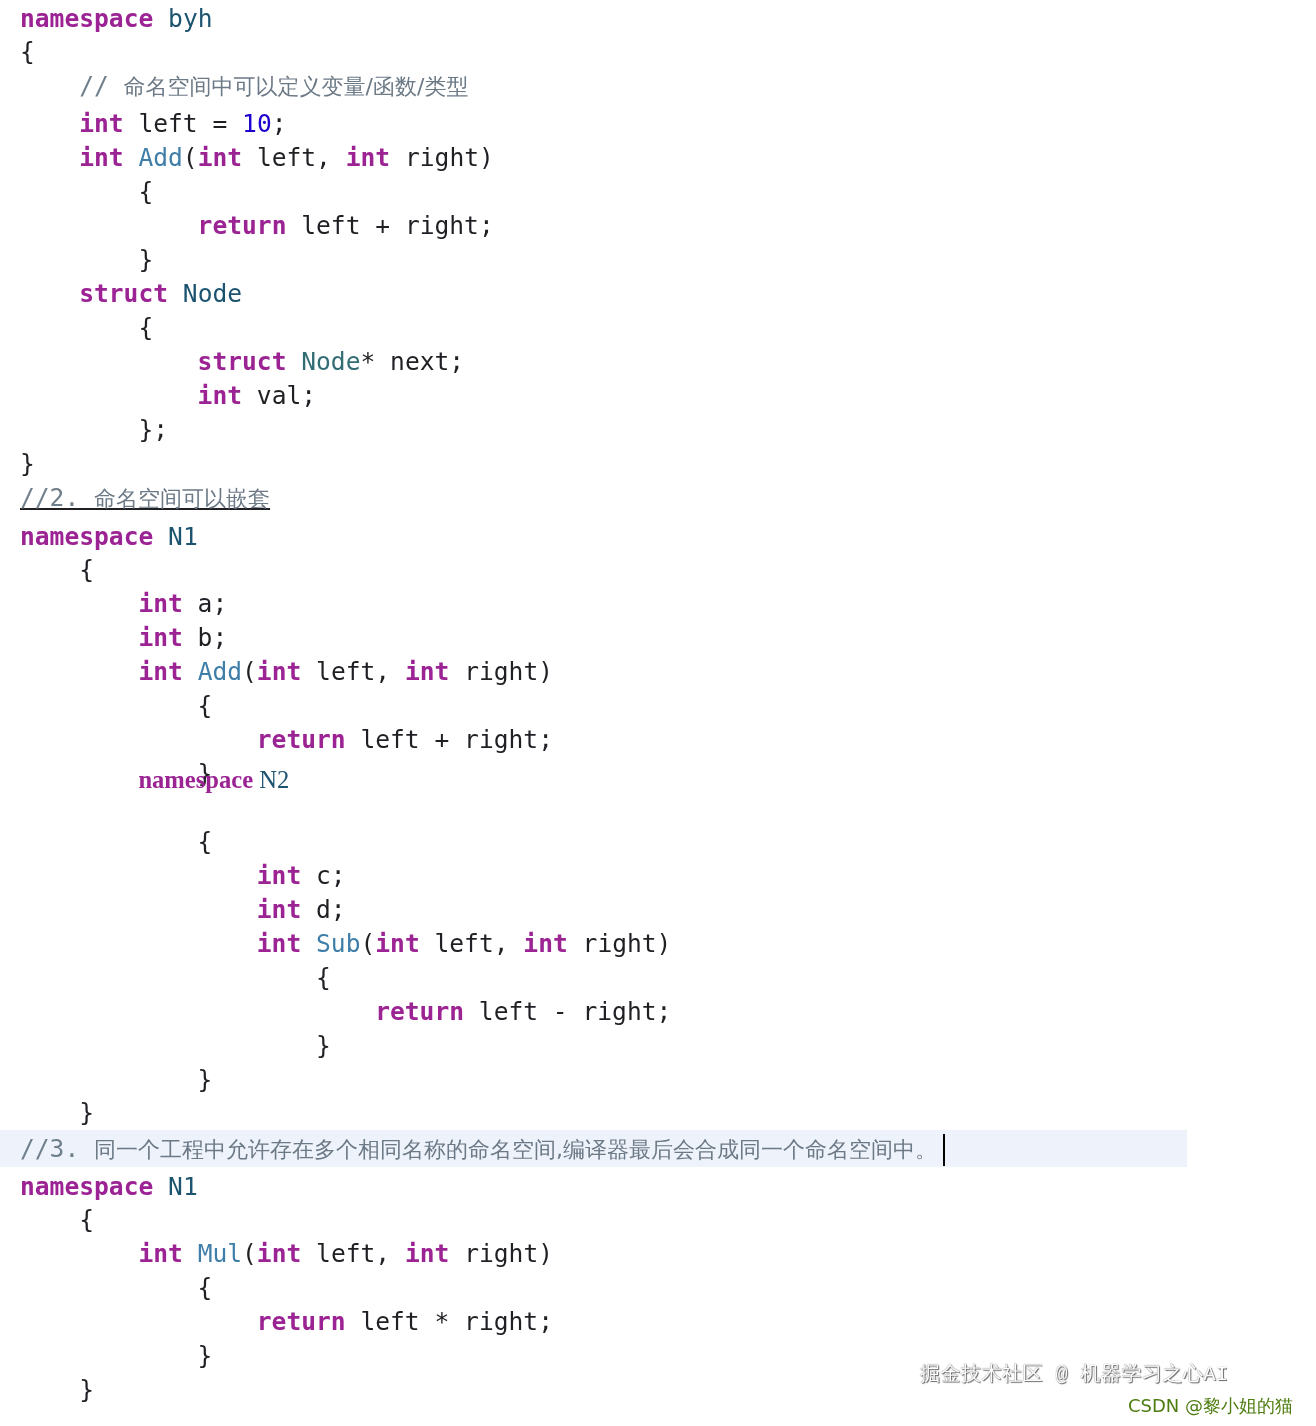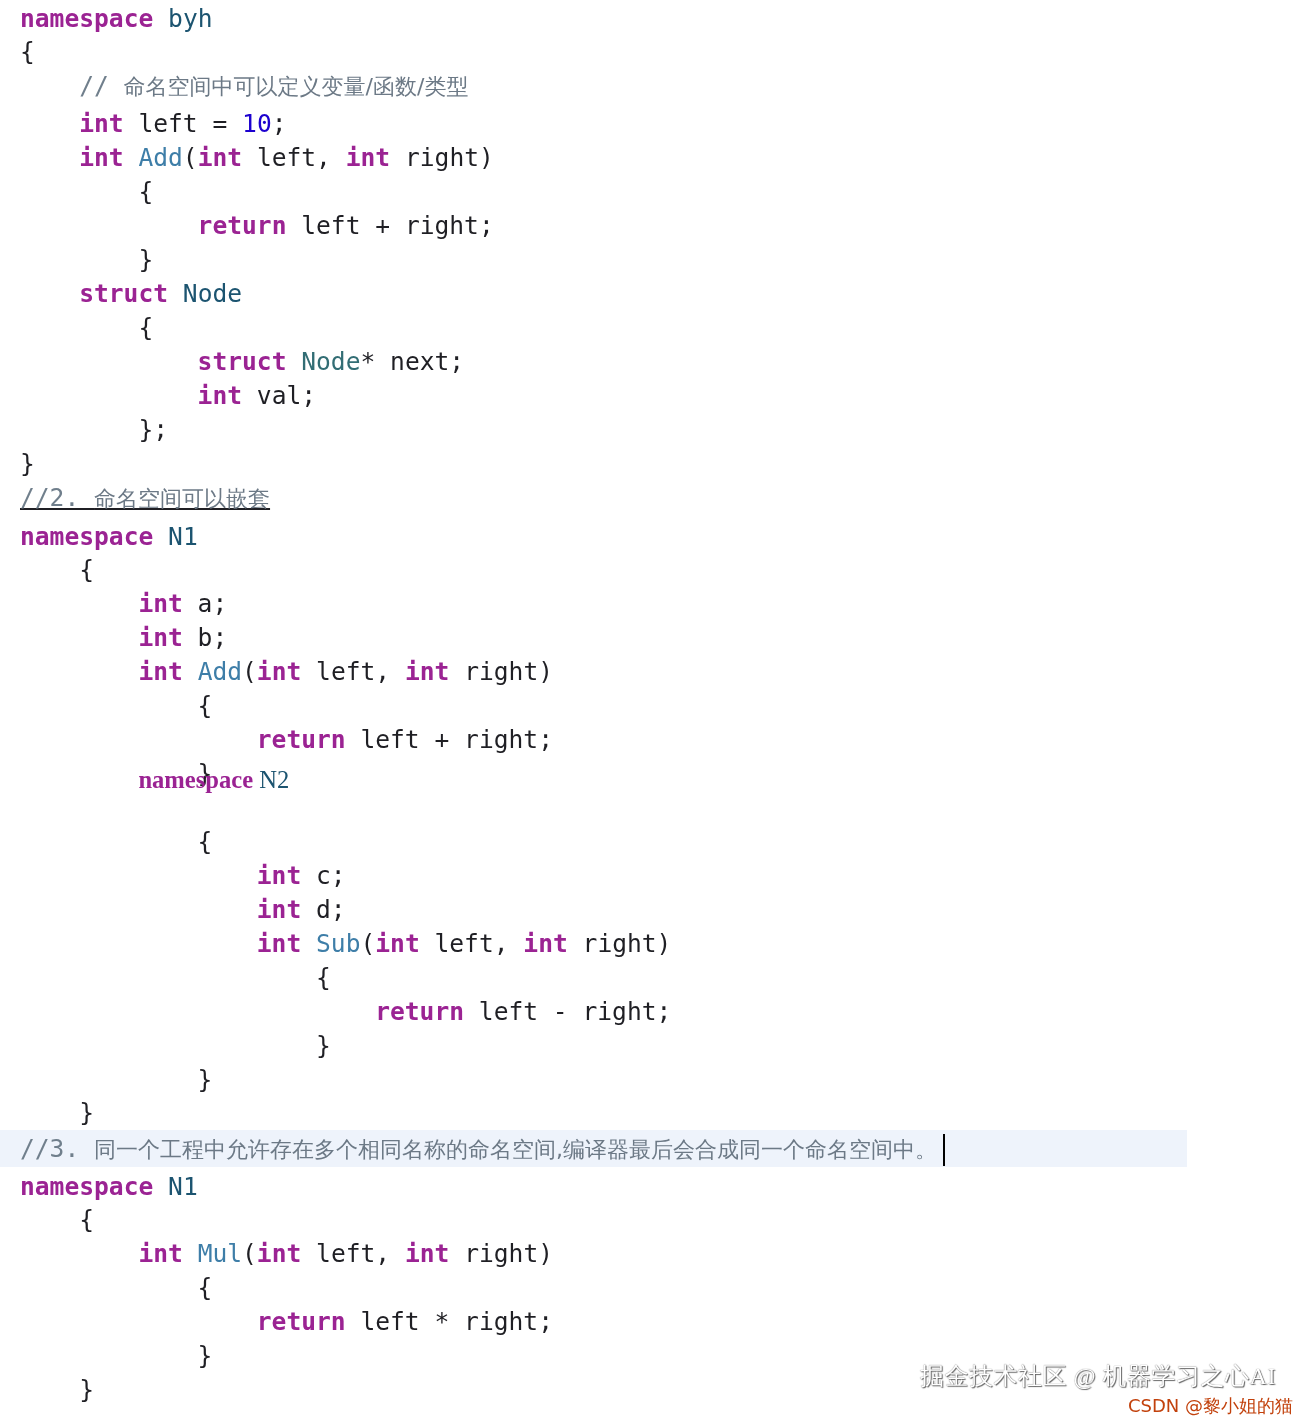--- a/index.html
+++ b/index.html
@@ -15,26 +15,26 @@
   .line.current { background:#eef3fb; height:37px; line-height:37px; }
   .kw { color:#9b2393; font-weight:bold; }
   .num { color:#1c00cf; }
   .fn { color:#3e7ea8; }
   .tp { color:#1c5470; }
   .tp2 { color:#326d74; }
   .cm { color:#707f8c; }
   .cm-cjk { font-family:"DejaVu Sans", sans-serif; font-size:22px; color:#6c7986; }
   .cursor { display:inline-block; width:2px; height:32px; background:#000; vertical-align:middle; margin-left:6px; }
   .watermark1 {
-    position:absolute; left:920px; top:1360px; font-family:Liberation Serif, serif;
-    font-size:24px; color:#ffffff; text-shadow:0 0 1px #555, 1px 1px 1px #666; letter-spacing:0.5px;
+    position:absolute; left:920px; top:1360px; font-family:Liberation Mono, monospace;
+    font-size:20px; color:#ffffff; text-shadow:0 0 1px #555, 1px 1px 1px #666; letter-spacing:0.5px;
   }
   .watermark2 {
     position:absolute; left:1128px; top:1394px; font-family:"DejaVu Sans", sans-serif;
-    font-size:18px; color:#c2410c;
+    font-size:18px; color:#4d7c0f;
   }
 </style>
 </head>
 <body>
 
 <div class="editor" id="editor">
     <div class="line" style="top: 2px;"><span class="code" style="left: 20px;"><span class="kw">namespace</span><span> </span><span class="tp">byh</span></span></div>
     <div class="line" style="top: 35px;"><span class="code" style="left: 20px;"><span>{</span></span></div>
     <div class="line" style="top: 69px;"><span class="code" style="left: 79.2px;"><span class="cm">// </span><span class="cm-cjk">命名空间中可以定义变量/函数/类型</span></span></div>
     <div class="line" style="top: 107px;"><span class="code" style="left: 79.2px;"><span class="kw">int</span><span> left = </span><span class="num">10</span><span>;</span></span></div>

